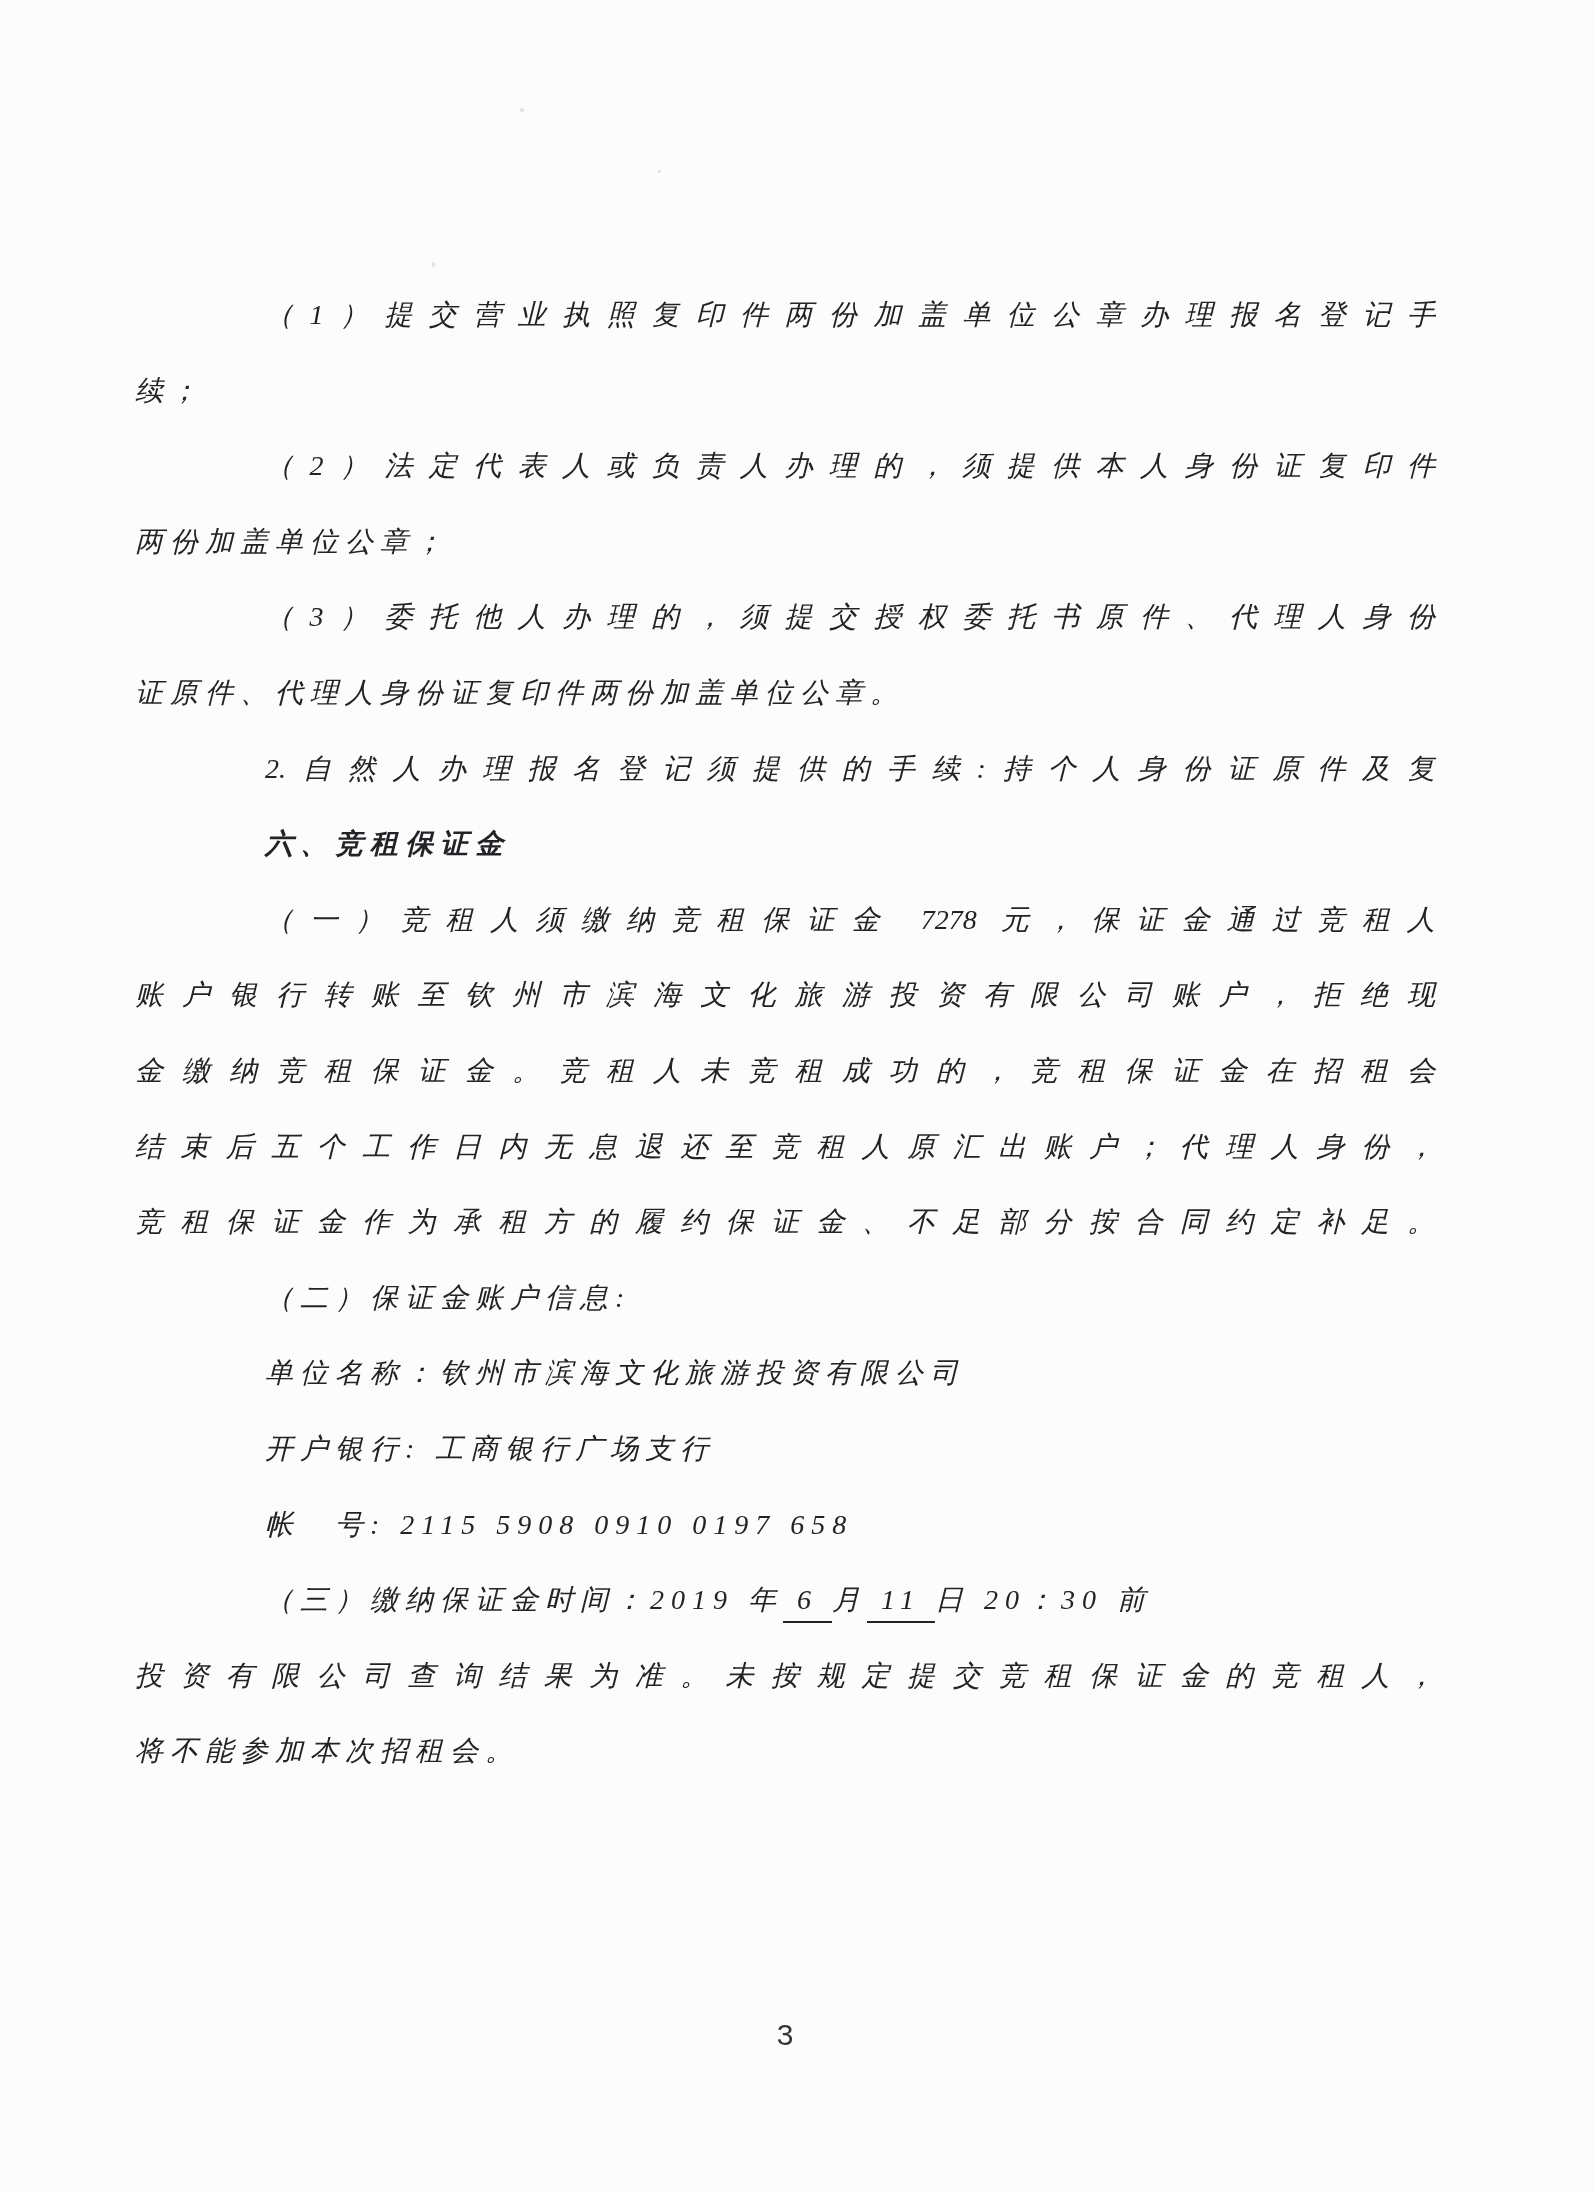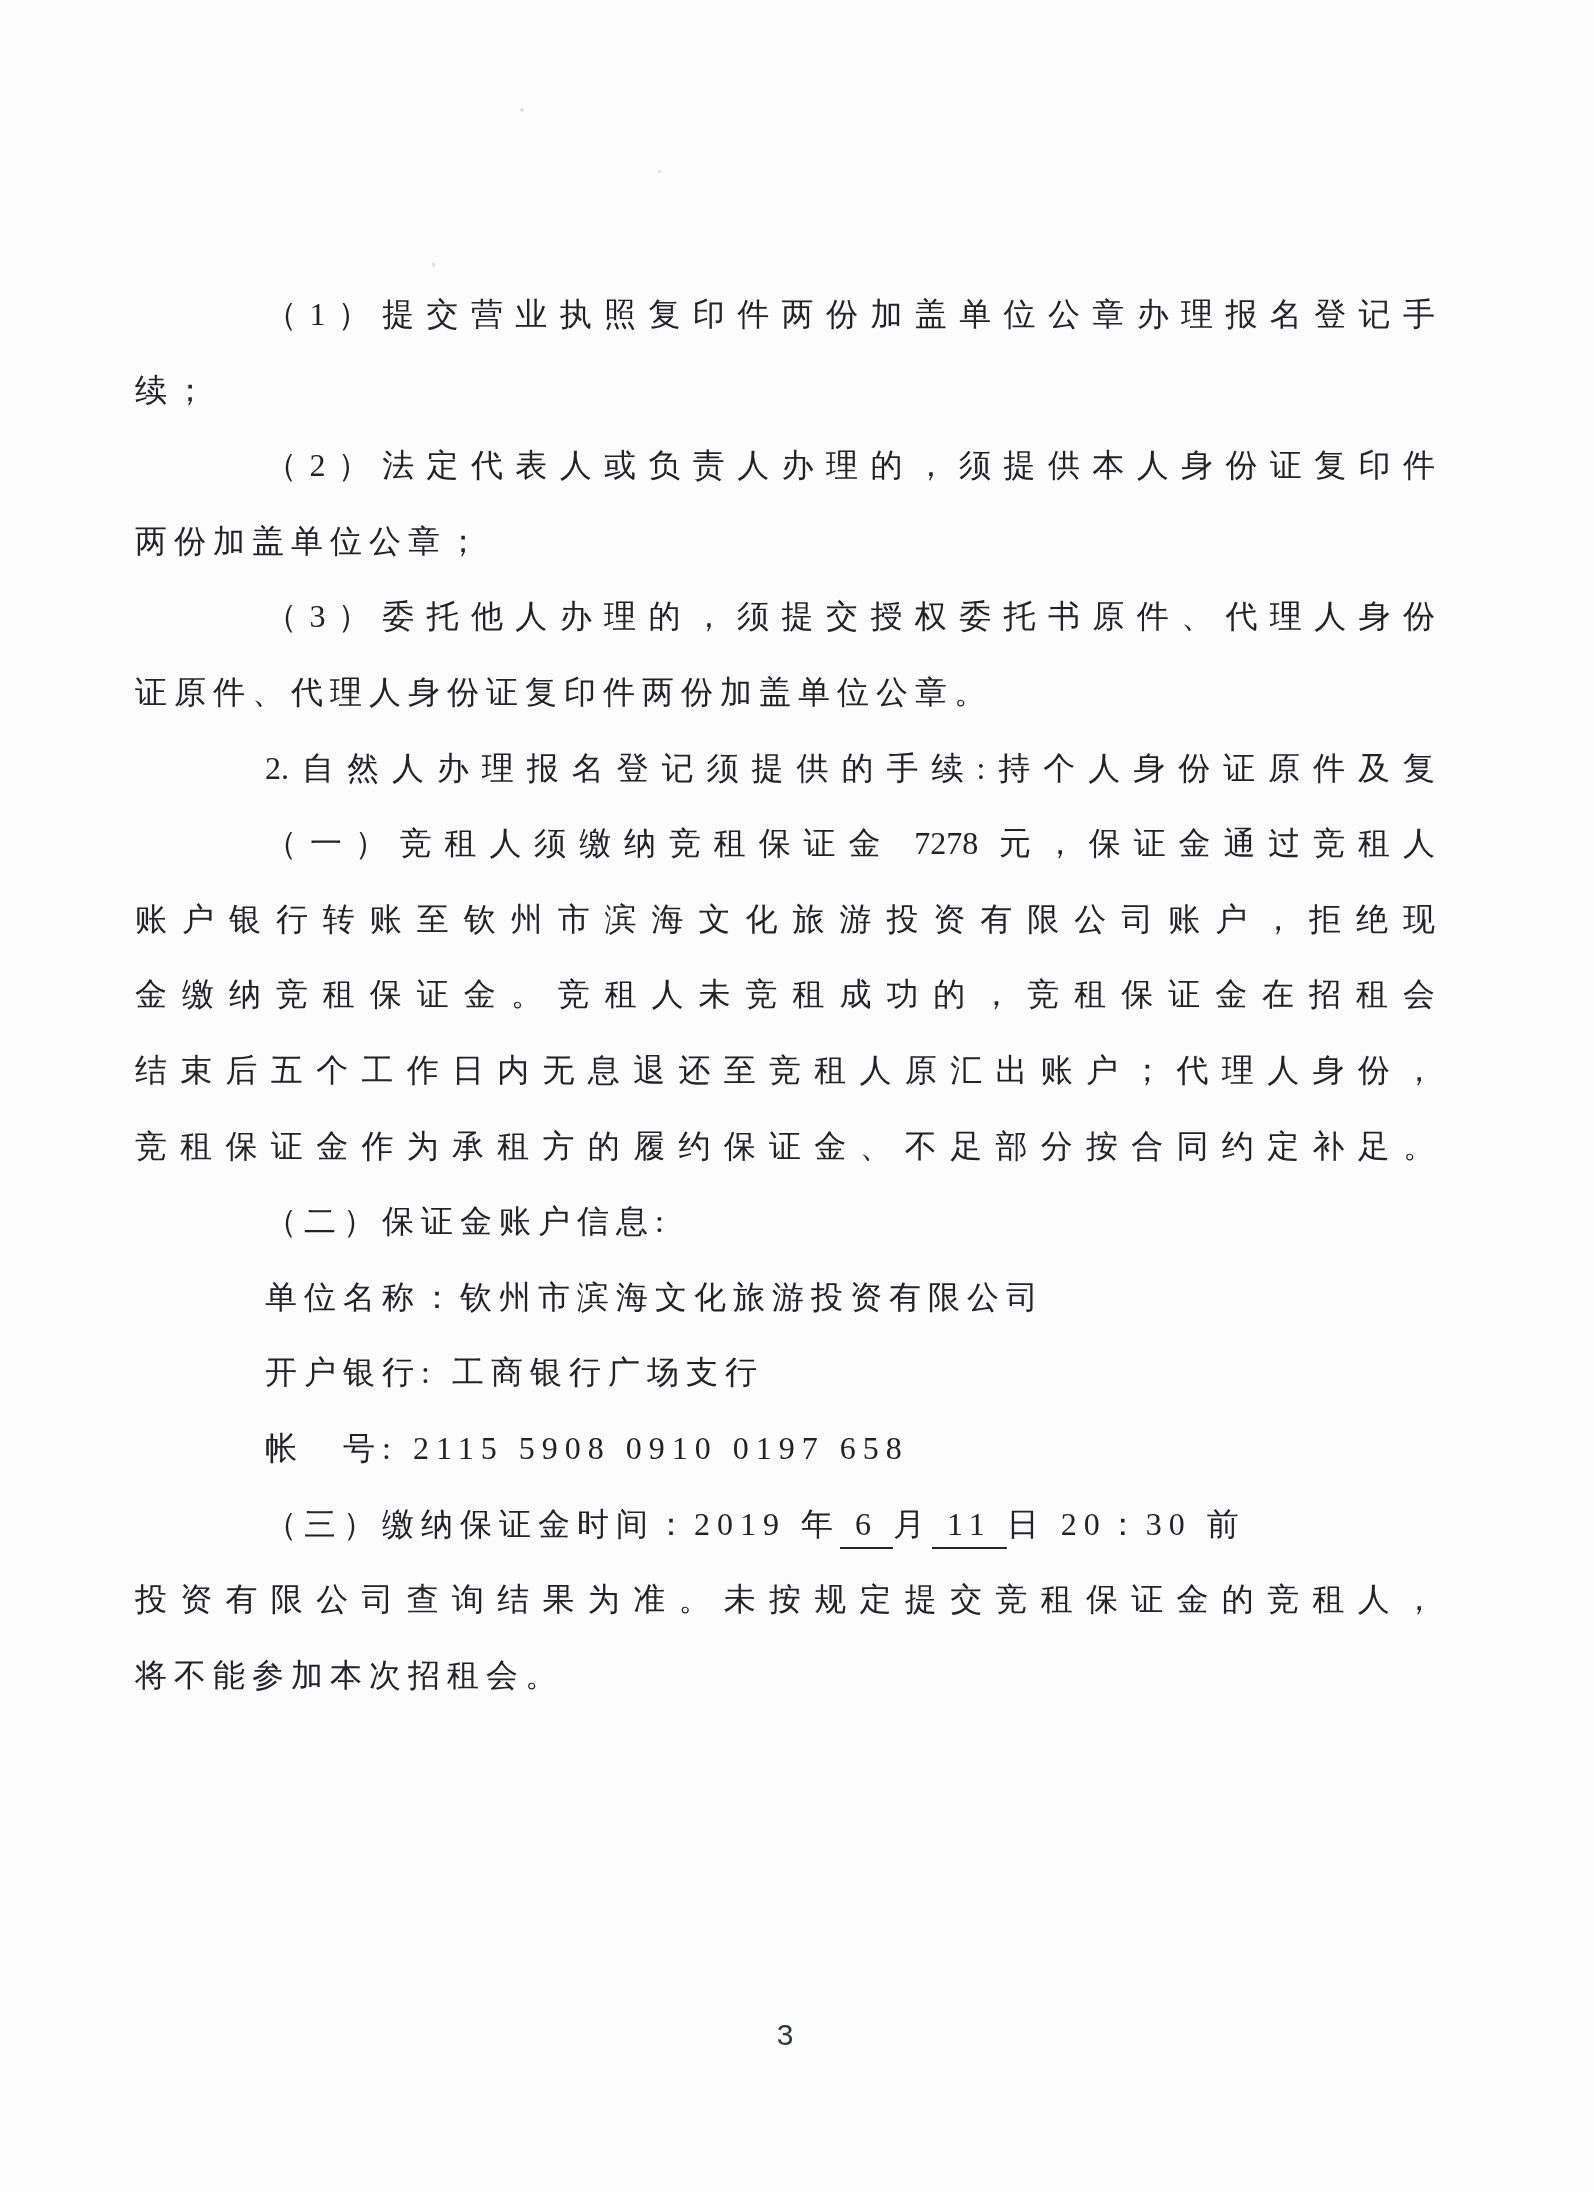--- a/index.html
+++ b/index.html
@@ -17,24 +17,25 @@
   }
   .doc {
     position: absolute;
     left: 135px;
     top: 277px;
     width: 1300px;
   }
   .line {
     height: 75.6px;
     line-height: 75.6px;
-    font-size: 32px;
+    font-size: 28px;
     letter-spacing: 7px;
     white-space: pre;
     text-align: left;
+    font-style: italic;
   }
   .line.justify {
     white-space: normal;
     letter-spacing: normal;
     text-align: justify;
     text-align-last: justify;
   }
   .line.indent {
     text-indent: 130px;
   }
@@ -74,20 +75,21 @@
 <div class="speck s3"></div>
 
 <div class="doc">
     <div class="line indent justify">（1）提交营业执照复印件两份加盖单位公章办理报名登记手</div>
     <div class="line">续；</div>
     <div class="line indent justify">（2）法定代表人或负责人办理的，须提供本人身份证复印件</div>
     <div class="line">两份加盖单位公章；</div>
     <div class="line indent justify">（3）委托他人办理的，须提交授权委托书原件、代理人身份</div>
     <div class="line">证原件、代理人身份证复印件两份加盖单位公章。</div>
     <div class="line indent justify">2.自然人办理报名登记须提供的手续:持个人身份证原件及复</div>
+    <div class="line indent bold">六、竞租保证金</div>
     <div class="line indent justify">（一）竞租人须缴纳竞租保证金 7278 元，保证金通过竞租人</div>
     <div class="line justify">账户银行转账至钦州市滨海文化旅游投资有限公司账户，拒绝现</div>
     <div class="line justify">金缴纳竞租保证金。竞租人未竞租成功的，竞租保证金在招租会</div>
     <div class="line justify">结束后五个工作日内无息退还至竞租人原汇出账户；代理人身份，</div>
     <div class="line justify">竞租保证金作为承租方的履约保证金、不足部分按合同约定补足。</div>
     <div class="line indent">（二）保证金账户信息:</div>
     <div class="line indent">单位名称：钦州市滨海文化旅游投资有限公司</div>
     <div class="line indent">开户银行: 工商银行广场支行</div>
     <div class="line indent">帐　号: 2115 5908 0910 0197 658</div>
     <div class="line indent"><span>（三）缴纳保证金时间：2019 年</span><span class="u"> 6 </span><span>月</span><span class="u"> 11 </span><span>日 20：30 前</span></div>

